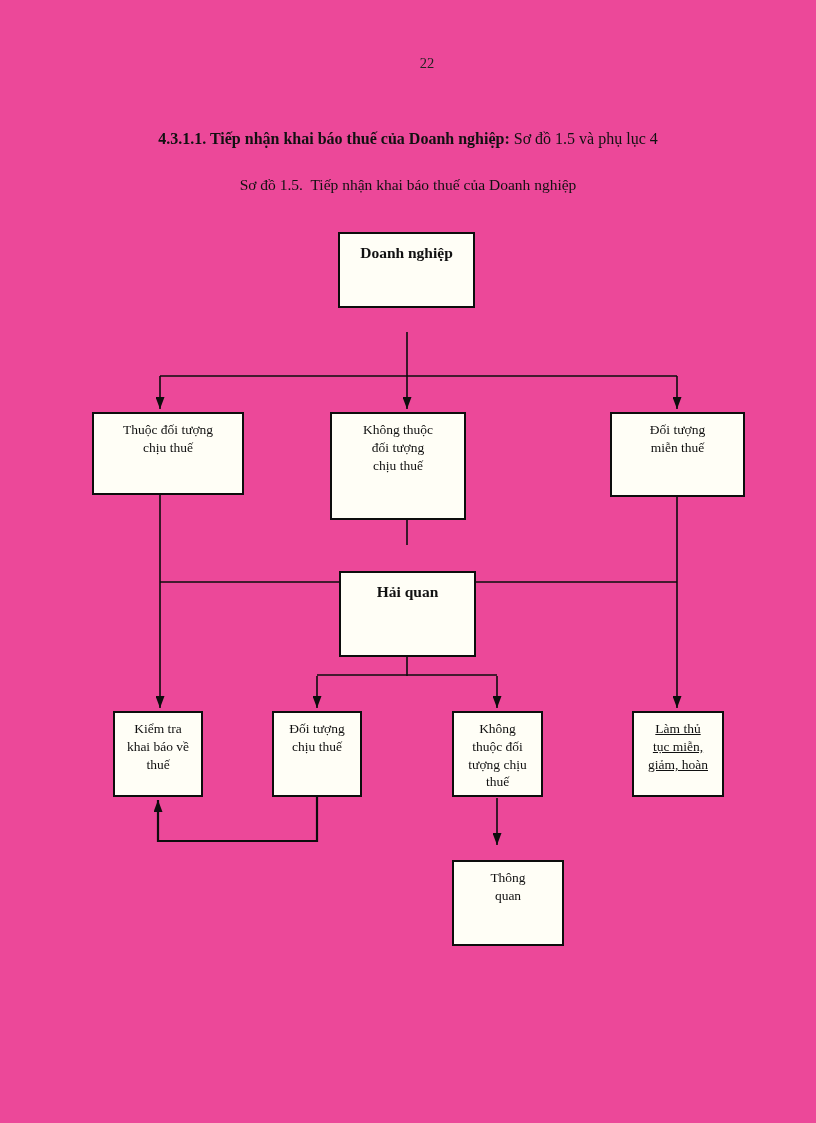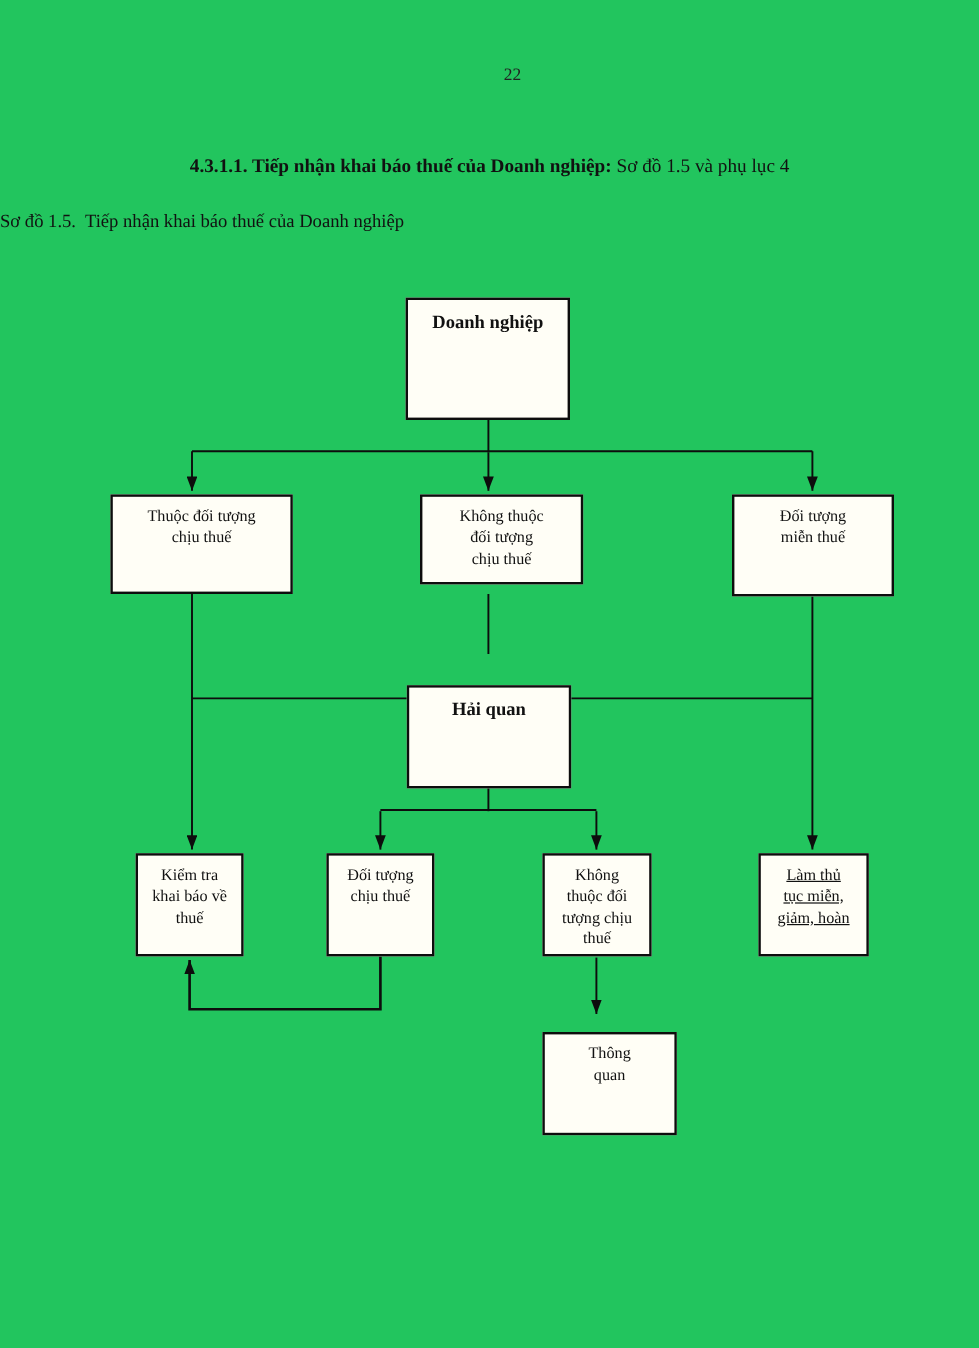--- a/index.html
+++ b/index.html
@@ -4,21 +4,21 @@
 <style>
   html, body {
     margin: 0;
     padding: 0;
     background: #ffffff;
   }
   #page {
     position: relative;
     width: 816px;
     height: 1123px;
-    background: #22c55e;
+    background: #ec4899;
     font-family: "Liberation Serif", "DejaVu Serif", serif;
     color: #111;
     overflow: hidden;
   }
   .page-number {
     position: absolute;
     top: 55px;
     left: 0;
     width: 854px;
     text-align: center;
@@ -33,21 +33,21 @@
     text-align: center;
     font-size: 16px;
     white-space: nowrap;
   }
   .heading .bold { font-weight: bold; }
   .caption {
     position: absolute;
     top: 176px;
     left: 0;
     width: 816px;
-    text-align: left;
+    text-align: center;
     font-size: 15.5px;
   }
   svg.connectors {
     position: absolute;
     top: 0;
     left: 0;
     width: 816px;
     height: 1123px;
   }
   .node {
@@ -60,23 +60,23 @@
     line-height: 1.32;
     padding-top: 7px;
     white-space: pre-line;
   }
   .node.bold {
     font-weight: bold;
     font-size: 15.5px;
     padding-top: 9px;
   }
   
-  #n-doanh-nghiep   { left: 338px; top: 248px; width: 137px; height: 102px; }
+  #n-doanh-nghiep   { left: 338px; top: 232px; width: 137px; height: 76px; }
   #n-thuoc-doi-tuong{ left:  92px; top: 412px; width: 152px; height: 83px; }
-  #n-khong-thuoc-1  { left: 350px; top: 412px; width: 136px; height: 75px; font-family: Liberation Serif, serif; }
+  #n-khong-thuoc-1  { left: 330px; top: 412px; width: 136px; height: 108px; font-family: Liberation Serif, serif; }
   #n-doi-tuong-mien { left: 610px; top: 412px; width: 135px; height: 85px; }
   #n-hai-quan       { left: 339px; top: 543px; width: 137px; height: 86px; margin-top: 28px; }
   #n-kiem-tra       { left: 113px; top: 711px; width:  90px; height: 86px; }
   #n-doi-tuong-chiu { left: 272px; top: 711px; width:  90px; height: 86px; }
   #n-khong-thuoc-2  { left: 452px; top: 711px; width:  91px; height: 86px; }
   #n-lam-thu-tuc    { left: 632px; top: 711px; width:  92px; height: 86px; text-decoration: underline; }
   #n-thong-quan     { left: 452px; top: 860px; width:  112px; height: 86px; }
 </style>
 </head>
 <body>

